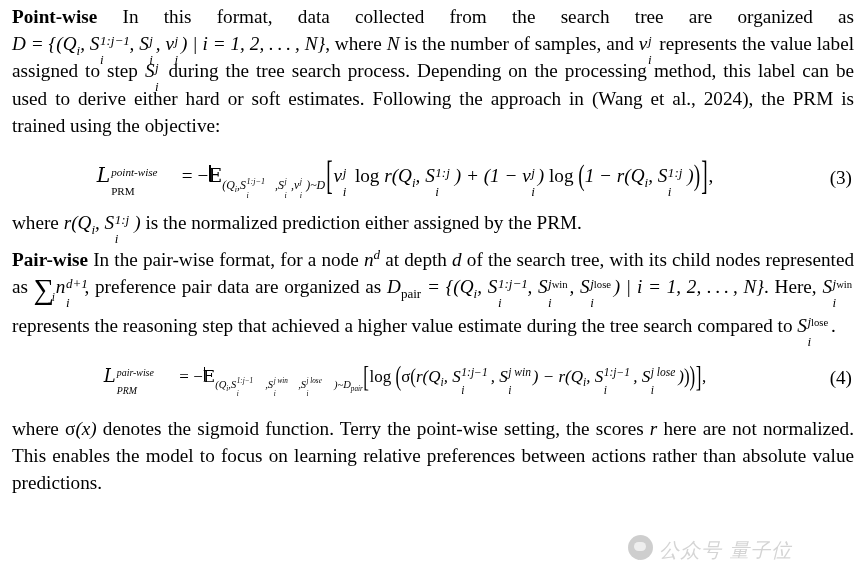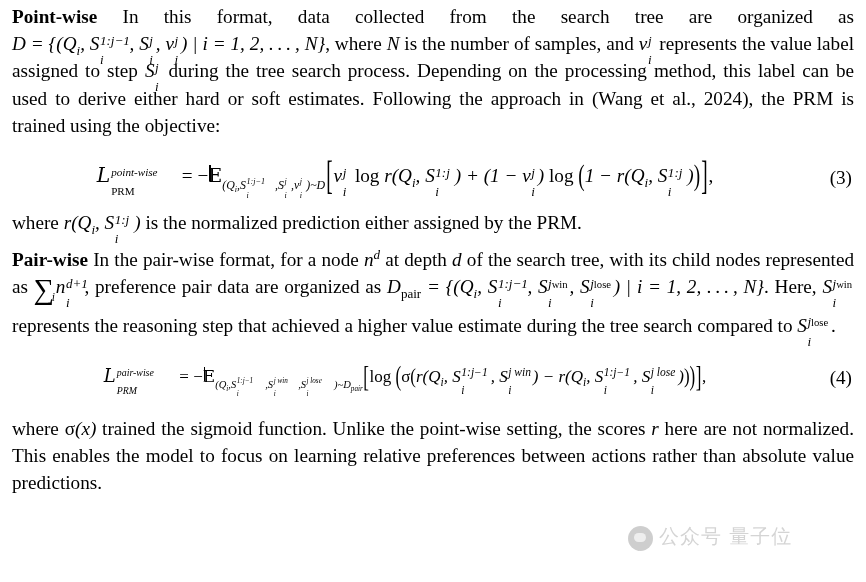--- a/index.html
+++ b/index.html
@@ -209,23 +209,24 @@
 
   
   #watermark {
     position: absolute;
     left: 628px;
     top: 526px;
     width: 212px;
     height: 34px;
     pointer-events: none;
     display: flex;
-    align-items: flex-start;
+    align-items: flex-end;
     gap: 6px;
     opacity: 0.42;
+    font-style: italic;
   }
   #watermark .wm-logo {
     width: 25px;
     height: 25px;
     border-radius: 50%;
     background: #8d8d8d;
     position: relative;
     flex: 0 0 auto;
   }
   #watermark .wm-logo::after {
@@ -297,21 +298,21 @@
         <span class="scriptL">L</span><span class="lstack"><span class="sup"><i>pair-wise</i></span><span class="sub it">PRM</span></span><span class="ssw" style="width:55px"></span>
         <span class="op">&nbsp;=&nbsp;−</span><span class="bbE"><span class="bar"></span></span><span class="esub">(<i>Q</i><span class="sub-only">i</span>,<i>S</i><span class="ss"><span class="sup">1:<i>j</i>−1</span><span class="sub">i</span></span><span class="ssw" style="width:29px"></span>,<i>S</i><span class="ss"><span class="sup"><i>j win</i></span><span class="sub">i</span></span><span class="ssw" style="width:25px"></span>,<i>S</i><span class="ss"><span class="sup"><i>j lose</i></span><span class="sub">i</span></span><span class="ssw" style="width:28px"></span>)~<i>D</i><span class="sub-only">pair</span></span><span class="fence-md">[</span><span class="op">log</span>&nbsp;<span class="paren-big">(</span><span style="font-style:normal">σ</span><span class="paren-sm">(</span><i>r</i>(<i>Q</i><span class="sub-only">i</span>,&nbsp;<i>S</i><span class="ss"><span class="sup">1:<i>j</i>−1</span><span class="sub">i</span></span><span class="ssw" style="width:30px"></span>,&nbsp;<i>S</i><span class="ss"><span class="sup"><i>j win</i></span><span class="sub">i</span></span><span class="ssw" style="width:25px"></span>)&nbsp;−&nbsp;<i>r</i>(<i>Q</i><span class="sub-only">i</span>,&nbsp;<i>S</i><span class="ss"><span class="sup">1:<i>j</i>−1</span><span class="sub">i</span></span><span class="ssw" style="width:30px"></span>,&nbsp;<i>S</i><span class="ss"><span class="sup"><i>j lose</i></span><span class="sub">i</span></span><span class="ssw" style="width:28px"></span>)<span class="paren-sm">)</span><span class="paren-big">)</span><span class="fence-md">]</span><span class="op">,</span>
       </span>
     </div>
     <div class="eqnum">(4)</div>
   </div>
 
   <div class="gap-lg"></div>
 
   <p class="para">
-    <span>where </span><span class="m"><span style="font-style:normal">σ</span>(<i>x</i>)</span><span> trained the sigmoid function. Unlike the point-wise setting, the scores </span><span class="m">r</span><span> here are not normalized. This enables the model to focus on learning relative preferences between actions rather than absolute value predictions.</span>
+    <span>where </span><span class="m"><span style="font-style:normal">σ</span>(<i>x</i>)</span><span> denotes the sigmoid function. Terry the point-wise setting, the scores </span><span class="m">r</span><span> here are not normalized. This enables the model to focus on learning relative preferences between actions rather than absolute value predictions.</span>
   </p>
 
 </div>
 
 <div id="watermark">
   <div class="wm-logo"></div>
   <div class="wm-text">公众号 量子位</div>
 </div>
 
 </body></html>

